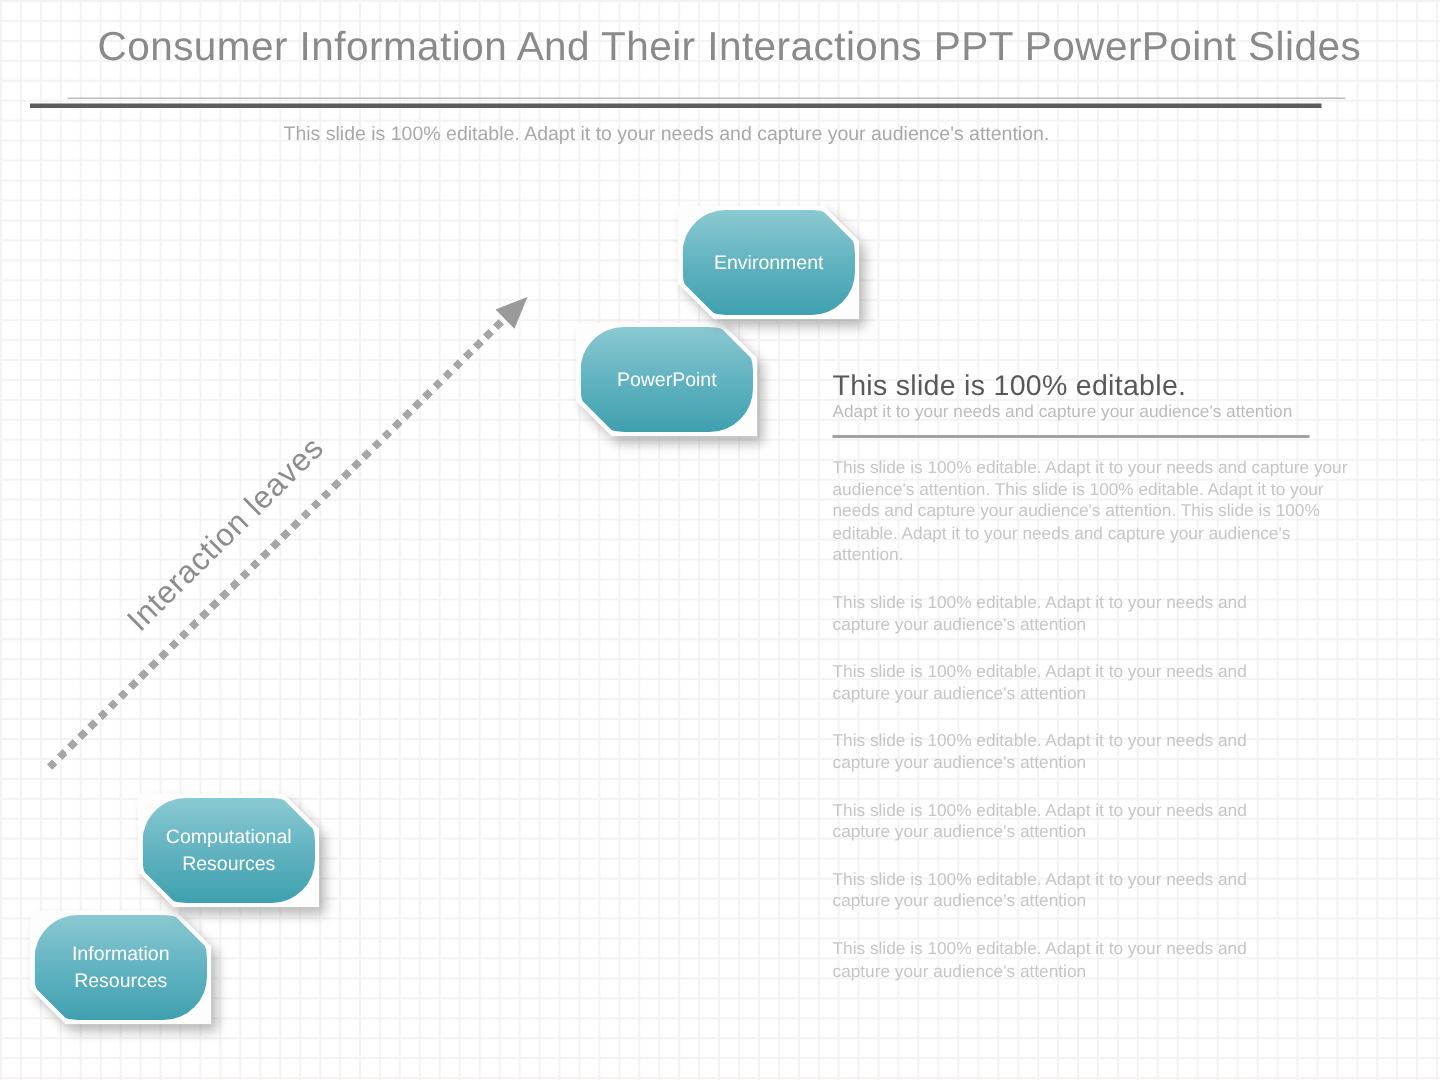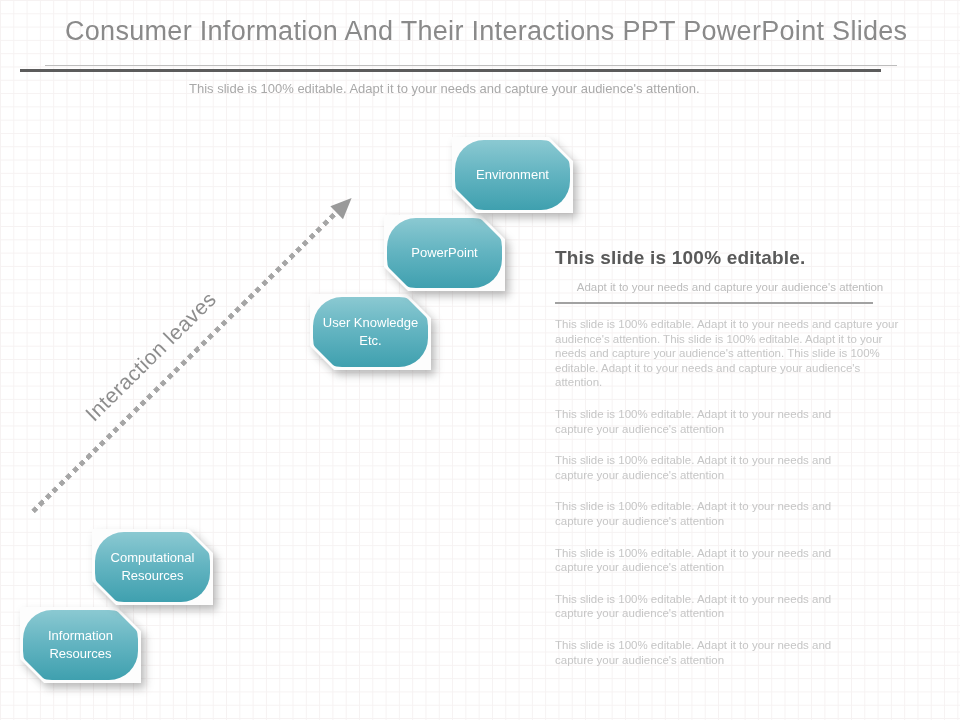--- a/index.html
+++ b/index.html
@@ -63,22 +63,22 @@
   .s1 { left:20px;  top:607px; z-index:1; }
   .s2 { left:92px;  top:529px; z-index:2; }
   .s3 { left:164px; top:451px; z-index:3; }
   .s4 { left:237px; top:372px; z-index:4; }
   .s5 { left:310px; top:294px; z-index:5; }
   .s6 { left:384px; top:215px; z-index:6; }
   .s7 { left:452px; top:137px; z-index:7; }
 
   
   .panel { position:absolute; left:555px; top:247px; width:350px; }
-  .panel-heading { font-size:19px; font-weight:bold; color:#595959; letter-spacing:.2px; }
-  .panel-subheading { margin-top:12px; font-size:11.5px; color:#bcbcbc;text-align:center; }
+  .panel-heading { font-size:19px; font-weight:normal; color:#595959; letter-spacing:.2px; }
+  .panel-subheading { margin-top:0; font-size:11.5px; color:#bcbcbc; }
   .panel-rule { margin-top:9px; width:318px; height:2px; background:#a2a2a2; }
   .panel-intro {
     margin-top:13px; width:352px;
     font-size:11.5px; line-height:14.6px; color:#c6c6c6;
   }
   .bullet {
     margin-top:17px; width:302px;
     font-size:11.5px; line-height:14.6px; color:#c6c6c6;
   }
 </style>
@@ -101,25 +101,20 @@
   <div class="step s1">
     <div class="step-outer">
       <div class="step-inner">Information Resources</div>
     </div>
   </div>
   <div class="step s2">
     <div class="step-outer">
       <div class="step-inner">Computational Resources</div>
     </div>
   </div>
-  <div class="step s5">
-    <div class="step-outer">
-      <div class="step-inner">User Knowledge Etc.</div>
-    </div>
-  </div>
   <div class="step s6">
     <div class="step-outer">
       <div class="step-inner">PowerPoint</div>
     </div>
   </div>
   <div class="step s7">
     <div class="step-outer">
       <div class="step-inner">Environment</div>
     </div>
   </div>

